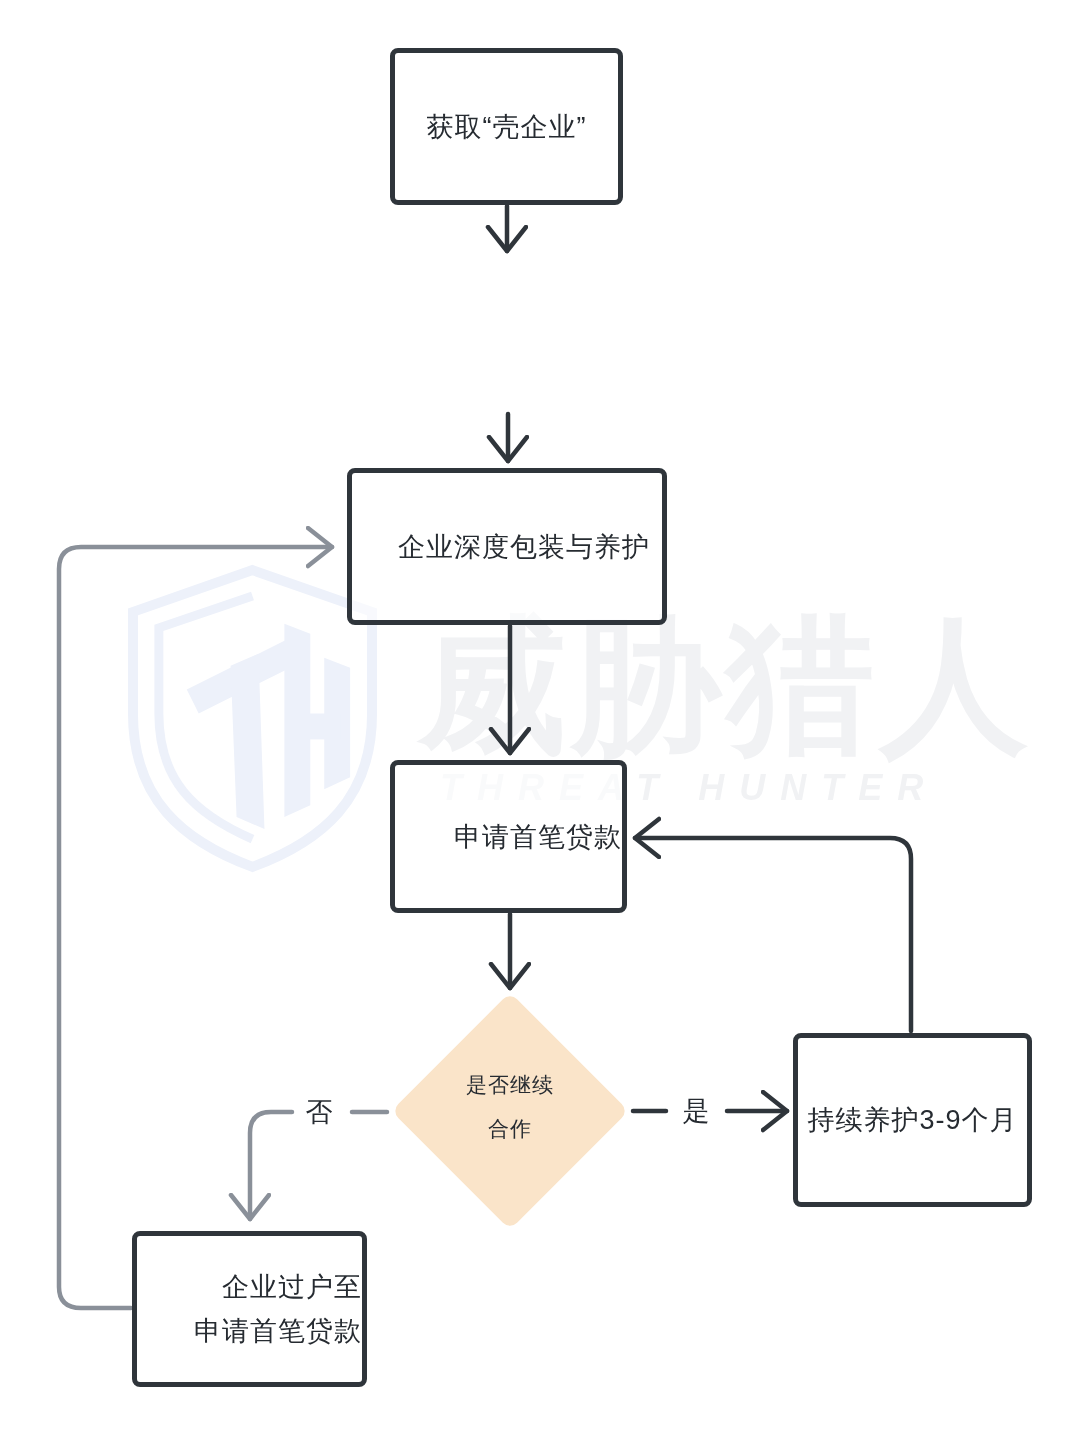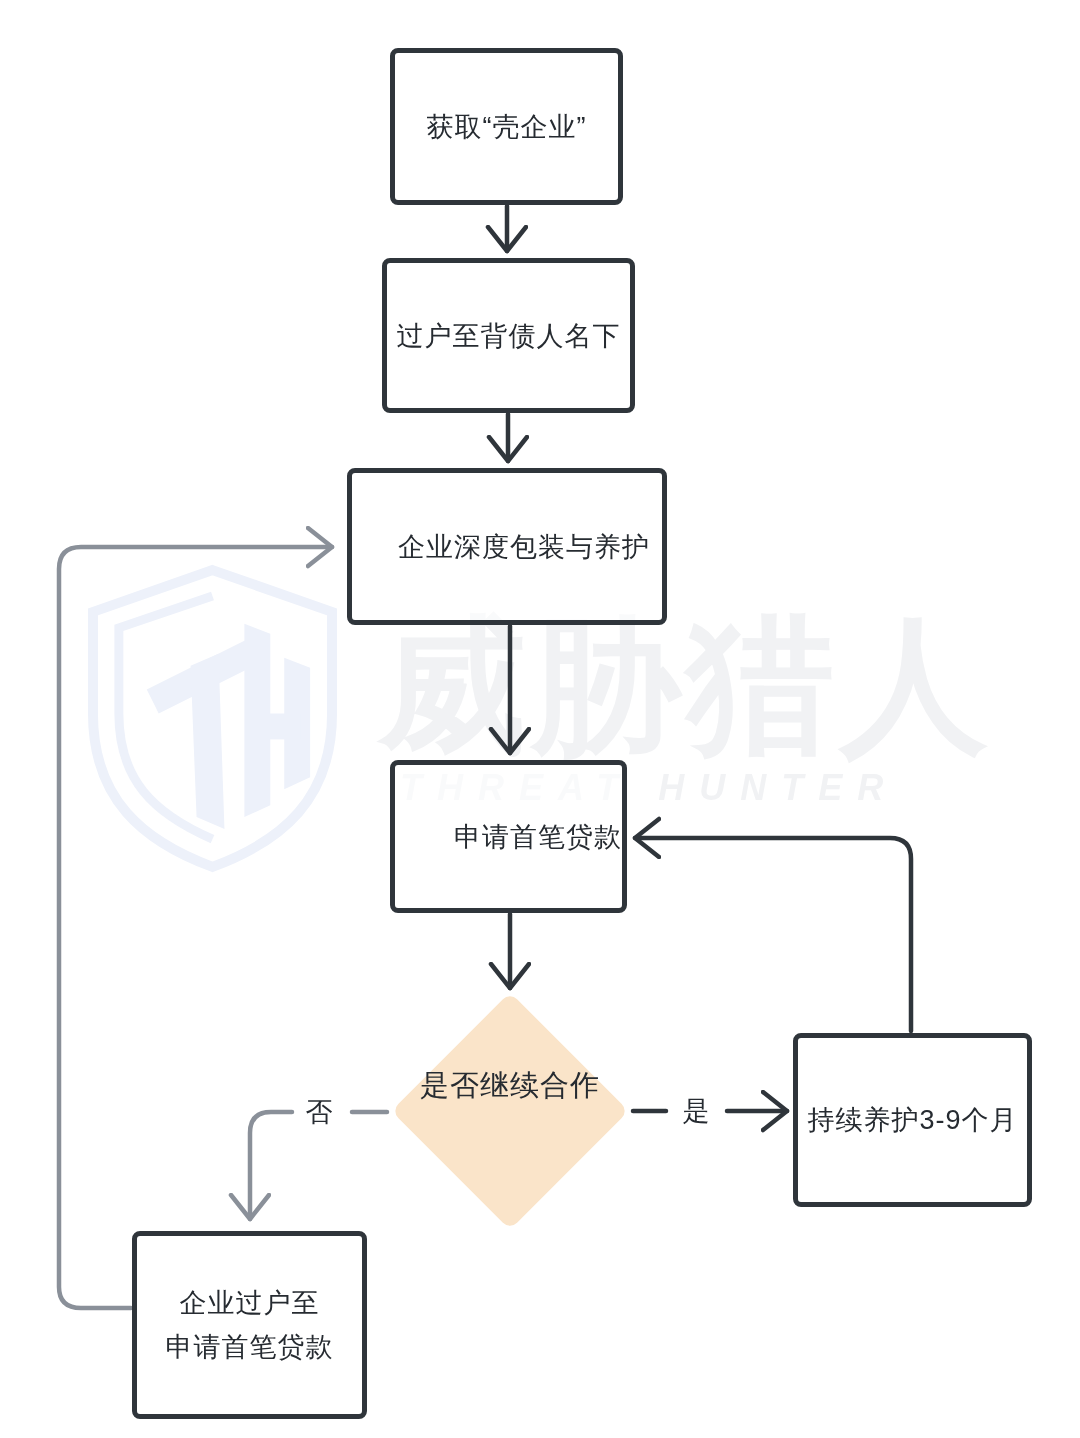--- a/index.html
+++ b/index.html
@@ -13,21 +13,21 @@
     --canvas-bg:#FFFFFF;
   }
   *{margin:0;padding:0;box-sizing:border-box;}
   html,body{background:#fff;}
   body{font-family:"Liberation Sans","DejaVu Sans",sans-serif;}
   .canvas{
     position:relative;width:1080px;height:1438px;
     background:var(--canvas-bg);overflow:hidden;
   }
   
-  .watermark{position:absolute;inset:0;z-index:1;pointer-events:none;}
+  .watermark{position:absolute;inset:0;z-index:1;pointer-events:none;margin-left:40px;}
   .wm-shield{position:absolute;left:85px;top:560px;}
   .wm-cn{
     position:absolute;left:378px;top:612px;
     font-size:148px;font-weight:bold;letter-spacing:6px;line-height:1;
     color:var(--watermark-gray);white-space:nowrap;
   }
   .wm-en{
     position:absolute;left:400px;top:770px;
     font-size:36px;font-weight:bold;letter-spacing:15px;line-height:1;
     color:var(--watermark-gray);white-space:nowrap;font-style:italic;
@@ -48,22 +48,22 @@
     color:var(--node-text);text-align:center;
   }
   .diamond{
     position:absolute;z-index:3;
     width:168px;height:168px;left:426px;top:1027px;
     background:var(--decision-fill);
     transform:rotate(45deg);border-radius:10px;
   }
   .diamond-label{
     position:absolute;z-index:4;left:400px;top:1063px;width:220px;
-    display:flex;flex-direction:row;align-items:center;justify-content:center;
-    font-size:29px;line-height:44px;letter-spacing:1px;
+    display:flex;flex-direction:column;align-items:center;justify-content:center;
+    font-size:21px;line-height:44px;letter-spacing:1px;
     color:var(--node-text);text-align:center;
   }
   .edge-label{
     position:absolute;z-index:4;width:44px;height:44px;
     display:flex;align-items:center;justify-content:center;
     font-size:27px;color:var(--node-text);
   }
   .edge-label-yes{left:674px;top:1089px;}
   .edge-label-no{left:297px;top:1090px;}
 </style>
@@ -104,43 +104,40 @@
     <path class="edge edge-dark" d="M911,1031 L911,859 Q911,838 890,838 L635,838" marker-end="url(#mDark)"></path>
     <path class="edge edge-gray" d="M387,1112 L352,1112"></path>
     <path class="edge edge-gray" d="M292,1112 L271,1112 Q250,1112 250,1133 L250,1219" marker-end="url(#mGray)"></path>
     <path class="edge edge-gray" d="M131,1308 L81,1308 Q59,1308 59,1287 L59,569 Q59,547 81,547 L332,547" marker-end="url(#mGray)"></path>
   </svg>
 
   <div class="node" style="left:390px;top:48px;width:233px;height:157px;">
     <span>获取“壳企业”</span>
   </div>
 
-  <div class="node" style="left:382px;top:258px;width:253px;height:155px;">
-    <span>过户至背债人名下</span>
-  </div>
 
   <div class="node" style="left:347px;top:468px;width:320px;height:157px;padding-left:34px;">
     <span>企业深度包装与养护</span>
   </div>
 
   <div class="node" style="left:390px;top:760px;width:237px;height:153px;align-items:flex-end;">
     <span>申请首笔贷款</span>
   </div>
 
   <div class="diamond"></div>
   <div class="diamond-label">
     <span>是否继续</span>
     <span>合作</span>
   </div>
 
   <div class="node" style="left:793px;top:1033px;width:239px;height:174px;">
     <span>持续养护3-9个月</span>
   </div>
 
-  <div class="node" style="left:132px;top:1231px;width:235px;height:188px;">
+  <div class="node" style="left:132px;top:1231px;width:235px;height:156px;align-items:flex-end;">
     <span>企业过户至</span>
     <span>申请首笔贷款</span>
   </div>
 
   <div class="edge-label edge-label-yes">是</div>
   <div class="edge-label edge-label-no">否</div>
 
 </div>
 
 </body></html>

